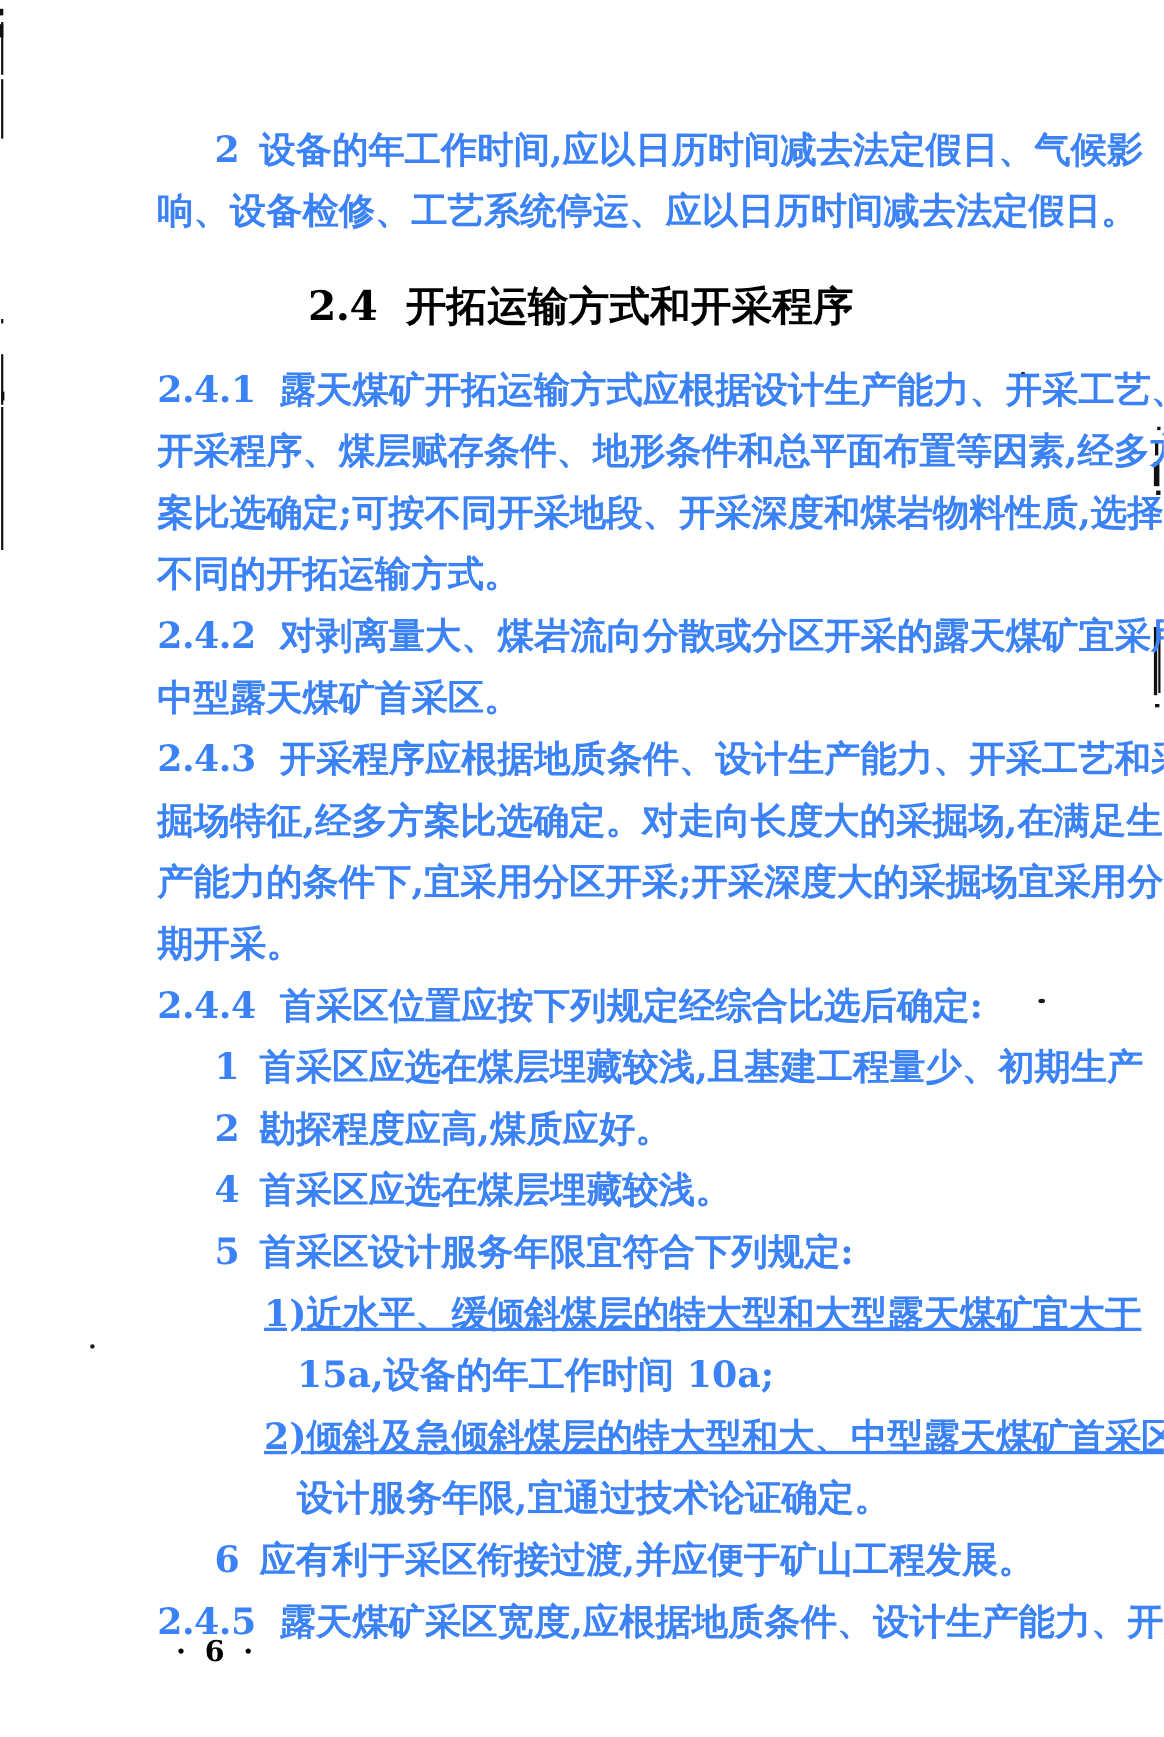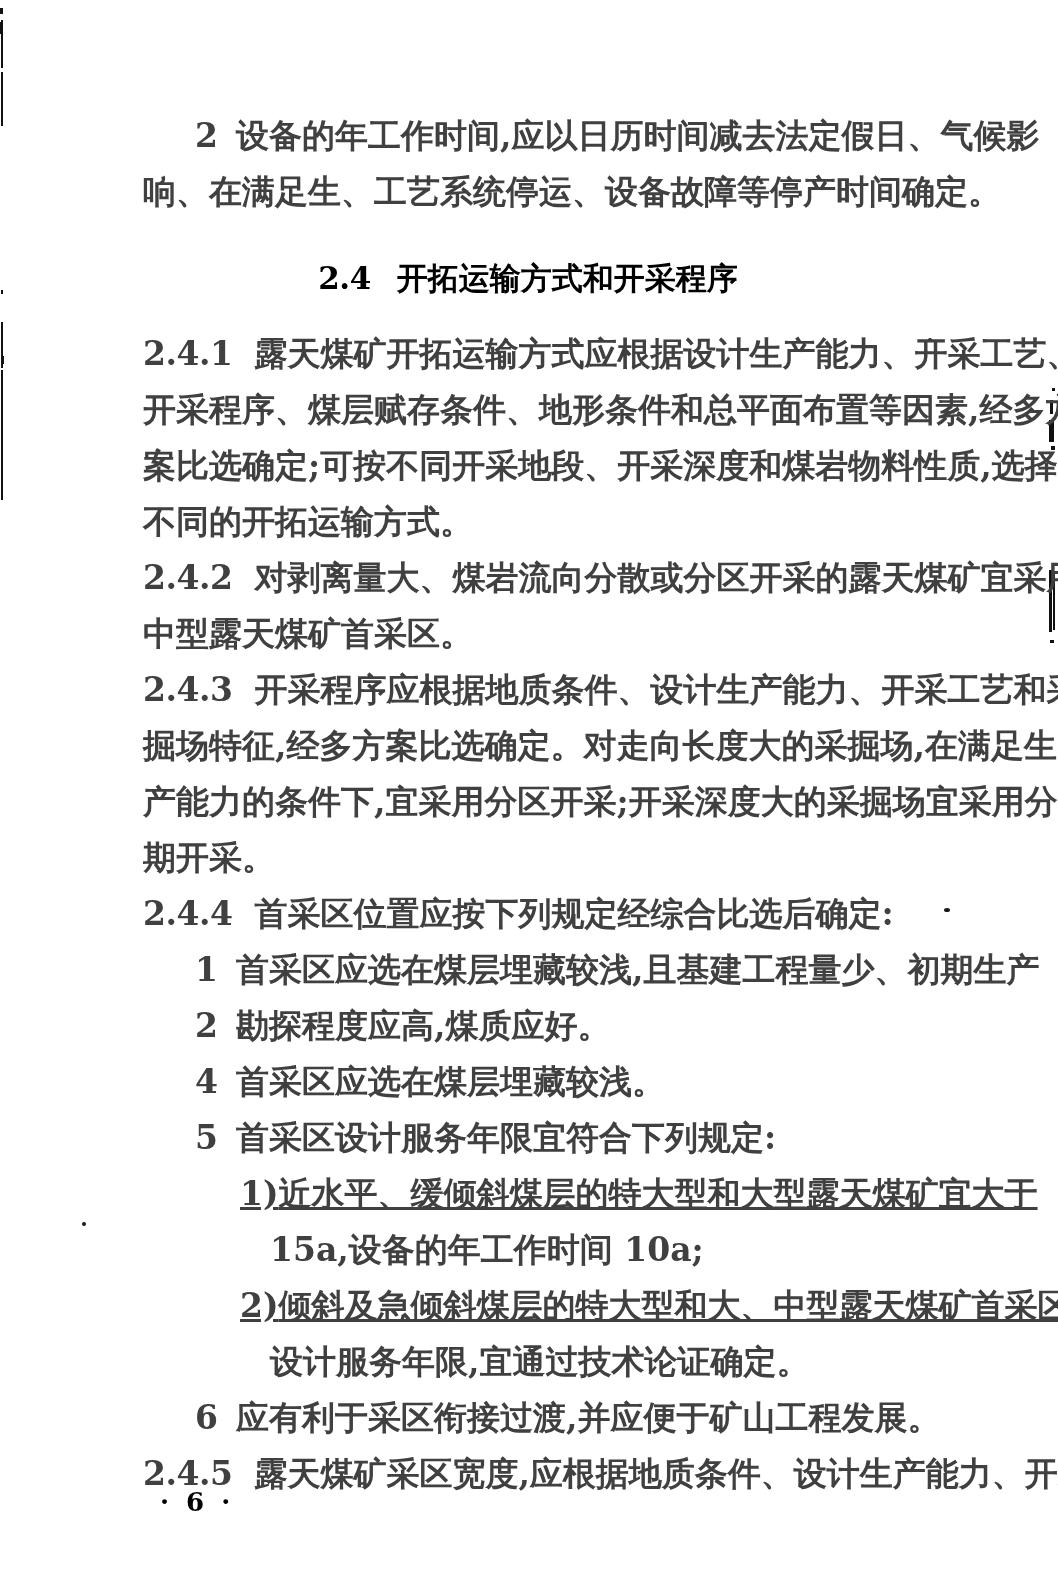--- a/index.html
+++ b/index.html
@@ -32,21 +32,21 @@
     width: 825px;
   }
 
   .line {
     height: 56px;
     line-height: 56px;
     white-space: nowrap;
     font-size: 33px;
     font-weight: 700;
     letter-spacing: 0px;
-    color: #404040;
+    color: #3b82f6;
   }
 
   
   .num {
     font-family: "DejaVu Serif", "Liberation Serif", serif;
     font-weight: 700;
   }
 
   
   .clause {
@@ -63,21 +63,21 @@
   .ind-0  { padding-left: 0px; }
   .ind-item { padding-left: 52px; }   
   .ind-sub  { padding-left: 97px; text-decoration: underline; }   
   .ind-subc { padding-left: 127px; }  
 
   
   .heading {
     height: 56px;
     line-height: 56px;
     text-align: center;
-    font-size: 31px;
+    font-size: 37px;
     font-weight: 700;
     white-space: nowrap;
     padding-right: 55px;
   }
   .heading .gap-h { display: inline-block; width: 26px; }
 
   
   .sp-before-heading { height: 30px; }
   .sp-after-heading  { height: 20px; }
 
@@ -127,21 +127,21 @@
   <div class="artifact" style="left:1051px; top:446px; width:4px; height:4px;"></div>
   <div class="artifact" style="left:1049px; top:570px; width:3px; height:62px;"></div>
   <div class="artifact" style="left:1053px; top:572px; width:2px; height:58px;"></div>
   <div class="artifact" style="left:1050px; top:640px; width:4px; height:3px;"></div>
   <div class="speck" style="left:944px; top:908px; width:6px; height:4px;"></div>
   <div class="speck" style="left:928px; top:338px; width:4px; height:4px;"></div>
 
   <div id="textblock">
 
     <div class="line ind-item"><span class="num">2</span><span class="gap-item"></span><span>设备的年工作时间,应以日历时间减去法定假日、气候影</span></div>
-    <div class="line ind-0"><span>响、在满足生、工艺系统停运、设备故障等停产时间确定。</span></div>
+    <div class="line ind-0"><span>响、设备检修、工艺系统停运、应以日历时间减去法定假日。</span></div>
 
     <div class="sp-before-heading"></div>
 
     <div class="heading"><span class="clause">2.4</span><span class="gap-h"></span><span>开拓运输方式和开采程序</span></div>
 
     <div class="sp-after-heading"></div>
 
     <div class="line ind-0"><span class="clause">2.4.1</span><span class="gap-clause"></span><span>露天煤矿开拓运输方式应根据设计生产能力、开采工艺、</span></div>
     <div class="line ind-0"><span>开采程序、煤层赋存条件、地形条件和总平面布置等因素,经多方</span></div>
     <div class="line ind-0"><span>案比选确定;可按不同开采地段、开采深度和煤岩物料性质,选择</span></div>

